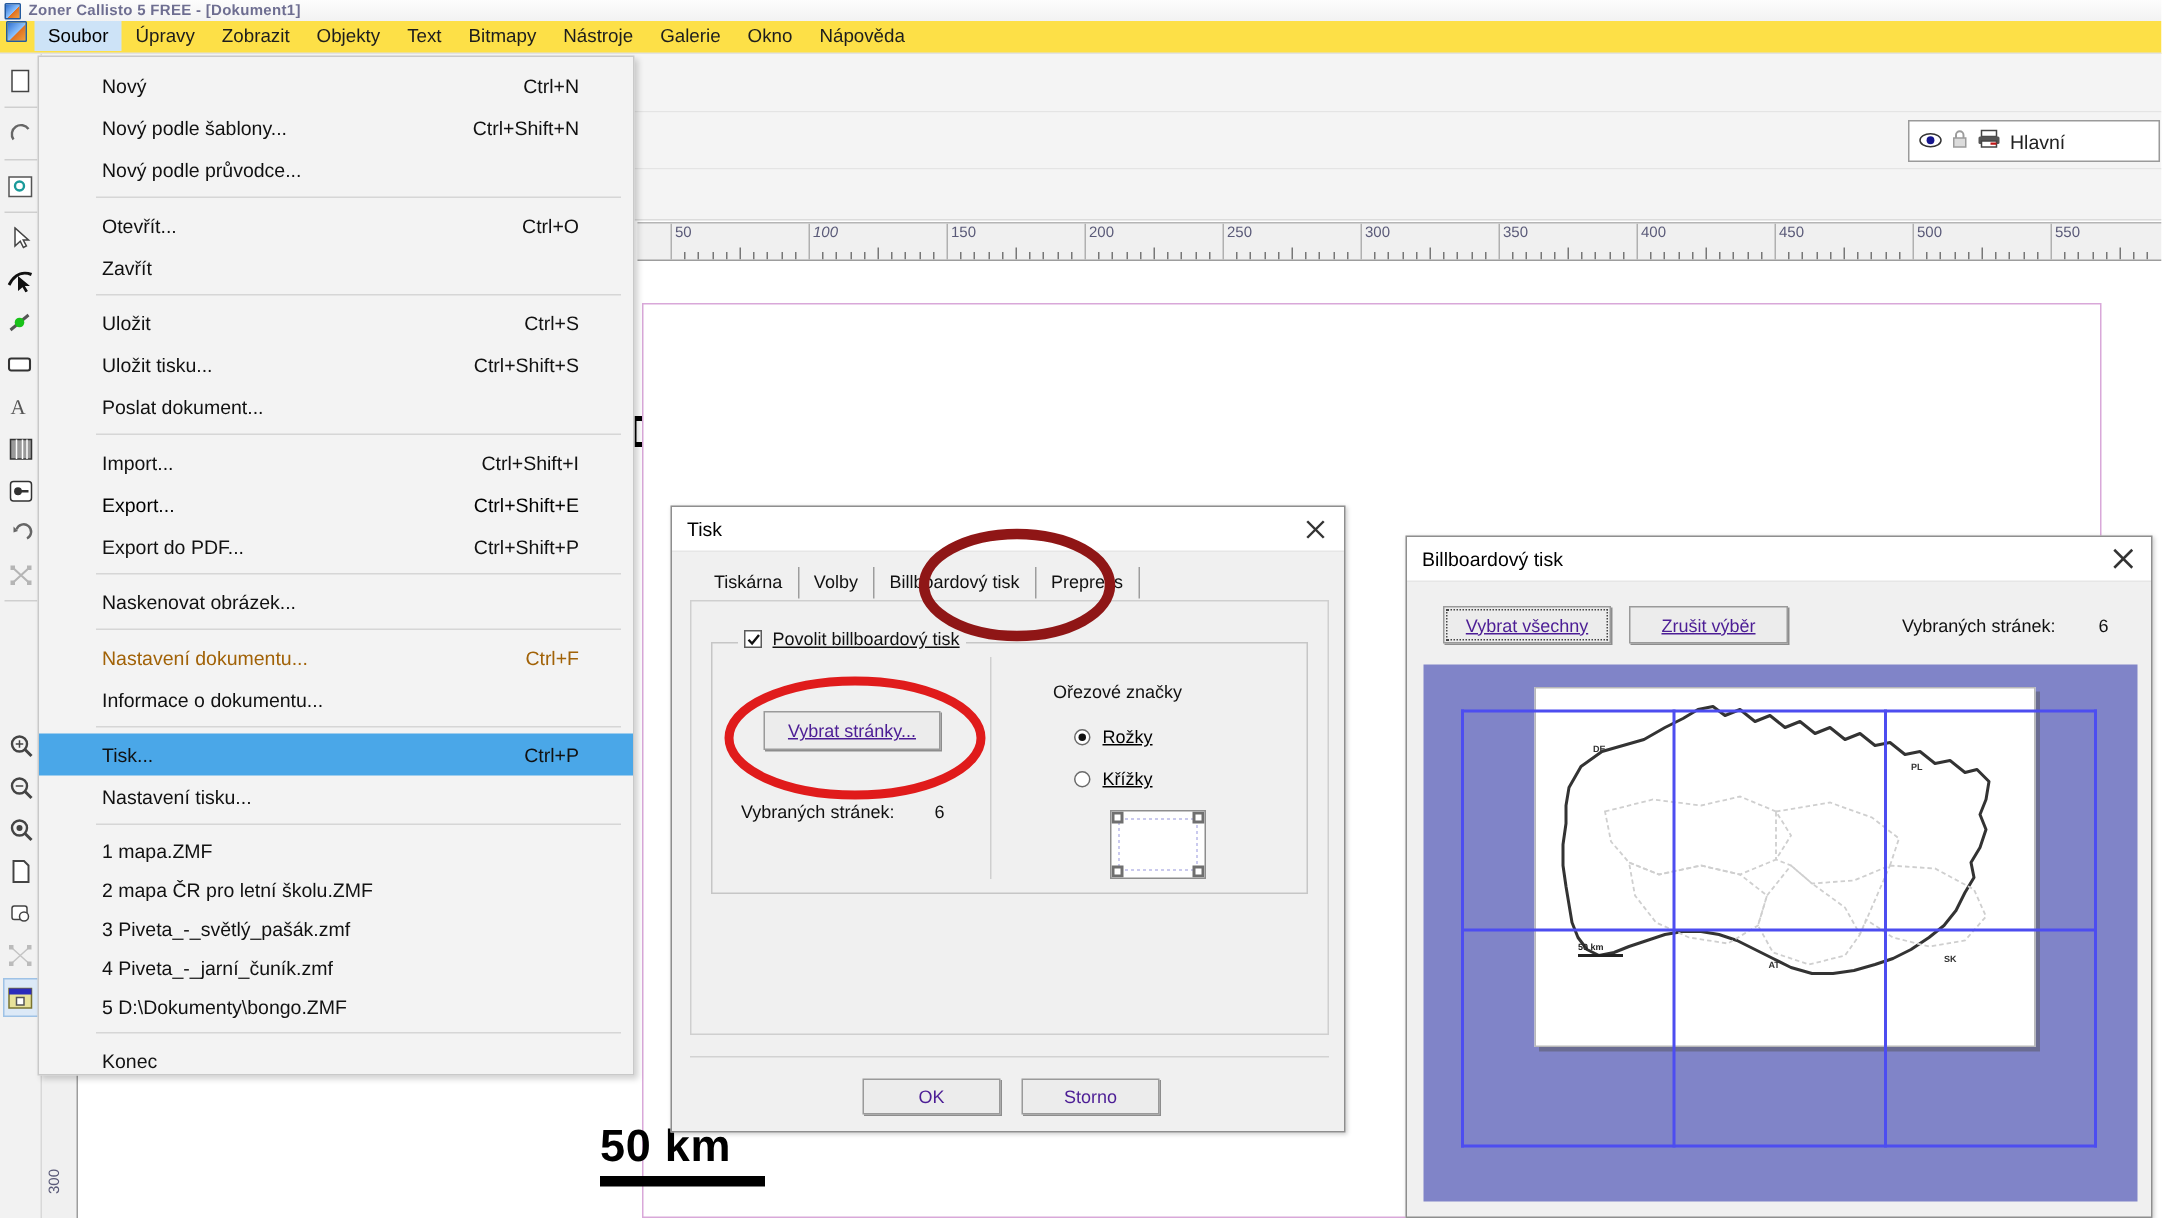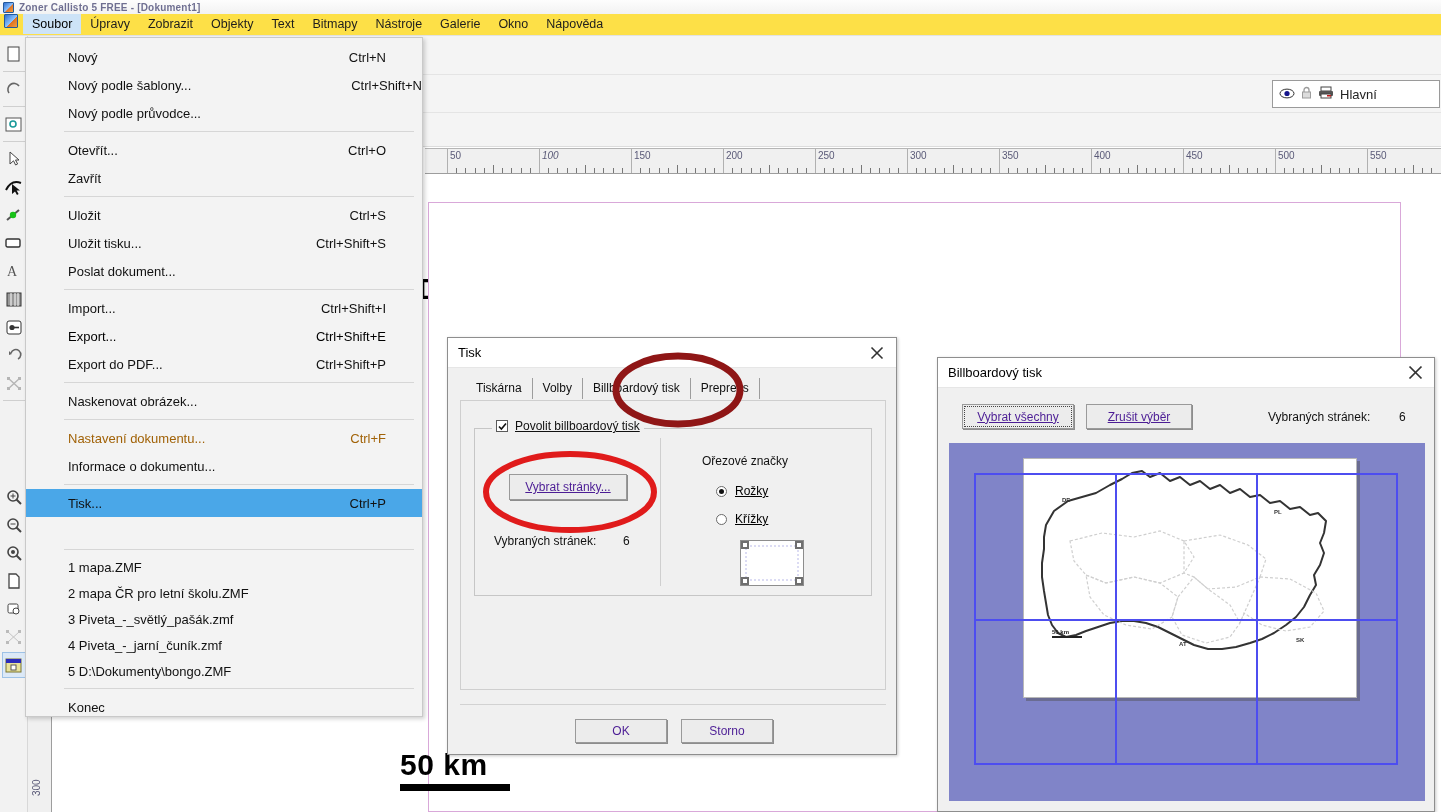--- a/index.html
+++ b/index.html
@@ -626,21 +626,21 @@
 </div>
 
 <div id="filemenu" class="dlg" style="left:25px; top:37px; width:398px; height:680px; background:#f3f3f3; border:1px solid #c9c9c9; box-shadow:2px 2px 4px rgba(0,0,0,.18);">
 
   <div class="mi" style="position:absolute;left:0;top:5px;width:396px;height:28px;display:flex;align-items:center;font-size:13px;color:#111;">
     <span style="padding-left:42px">Nový</span>
     <span style="margin-left:auto;padding-right:36px">Ctrl+N</span>
   </div>
   <div class="mi" style="position:absolute;left:0;top:33px;width:396px;height:28px;display:flex;align-items:center;font-size:13px;color:#111;">
     <span style="padding-left:42px">Nový podle šablony...</span>
-    <span style="margin-left:auto;">Ctrl+Shift+N</span>
+    <span style="margin-left:auto;padding-right:36px">Ctrl+Shift+N</span>
   </div>
   <div class="mi" style="position:absolute;left:0;top:61px;width:396px;height:28px;display:flex;align-items:center;font-size:13px;color:#111;">
     <span style="padding-left:42px">Nový podle průvodce...</span>
   </div>
   <div style="position:absolute;left:38px;top:93px;width:350px;height:1px;background:#d6d6d6"></div>
 
   <div class="mi" style="position:absolute;left:0;top:98px;width:396px;height:28px;display:flex;align-items:center;font-size:13px;color:#111;">
     <span style="padding-left:42px">Otevřít...</span>
     <span style="margin-left:auto;padding-right:36px">Ctrl+O</span>
   </div>
@@ -686,20 +686,23 @@
     <span style="margin-left:auto;padding-right:36px">Ctrl+F</span>
   </div>
   <div class="mi" style="position:absolute;left:0;top:414px;width:396px;height:28px;display:flex;align-items:center;font-size:13px;color:#111;">
     <span style="padding-left:42px">Informace o dokumentu...</span>
   </div>
   <div style="position:absolute;left:38px;top:446px;width:350px;height:1px;background:#d6d6d6"></div>
 
   <div class="mi" style="position:absolute;left:0;top:451px;width:396px;height:28px;display:flex;align-items:center;font-size:13px;color:#111;background:#4aa7e8;">
     <span style="padding-left:42px">Tisk...</span>
     <span style="margin-left:auto;padding-right:36px">Ctrl+P</span>
+  </div>
+  <div class="mi" style="position:absolute;left:0;top:479px;width:396px;height:28px;display:flex;align-items:center;font-size:13px;color:#111;">
+    <span style="padding-left:42px">Nastavení tisku...</span>
   </div>
   <div style="position:absolute;left:38px;top:511px;width:350px;height:1px;background:#d6d6d6"></div>
 
   <div class="mi" style="position:absolute;left:0;top:516px;width:396px;height:26px;display:flex;align-items:center;font-size:13px;color:#111;">
     <span style="padding-left:42px">1 mapa.ZMF</span>
   </div>
   <div class="mi" style="position:absolute;left:0;top:542px;width:396px;height:26px;display:flex;align-items:center;font-size:13px;color:#111;">
     <span style="padding-left:42px">2 mapa ČR pro letní školu.ZMF</span>
   </div>
   <div class="mi" style="position:absolute;left:0;top:568px;width:396px;height:26px;display:flex;align-items:center;font-size:13px;color:#111;">

